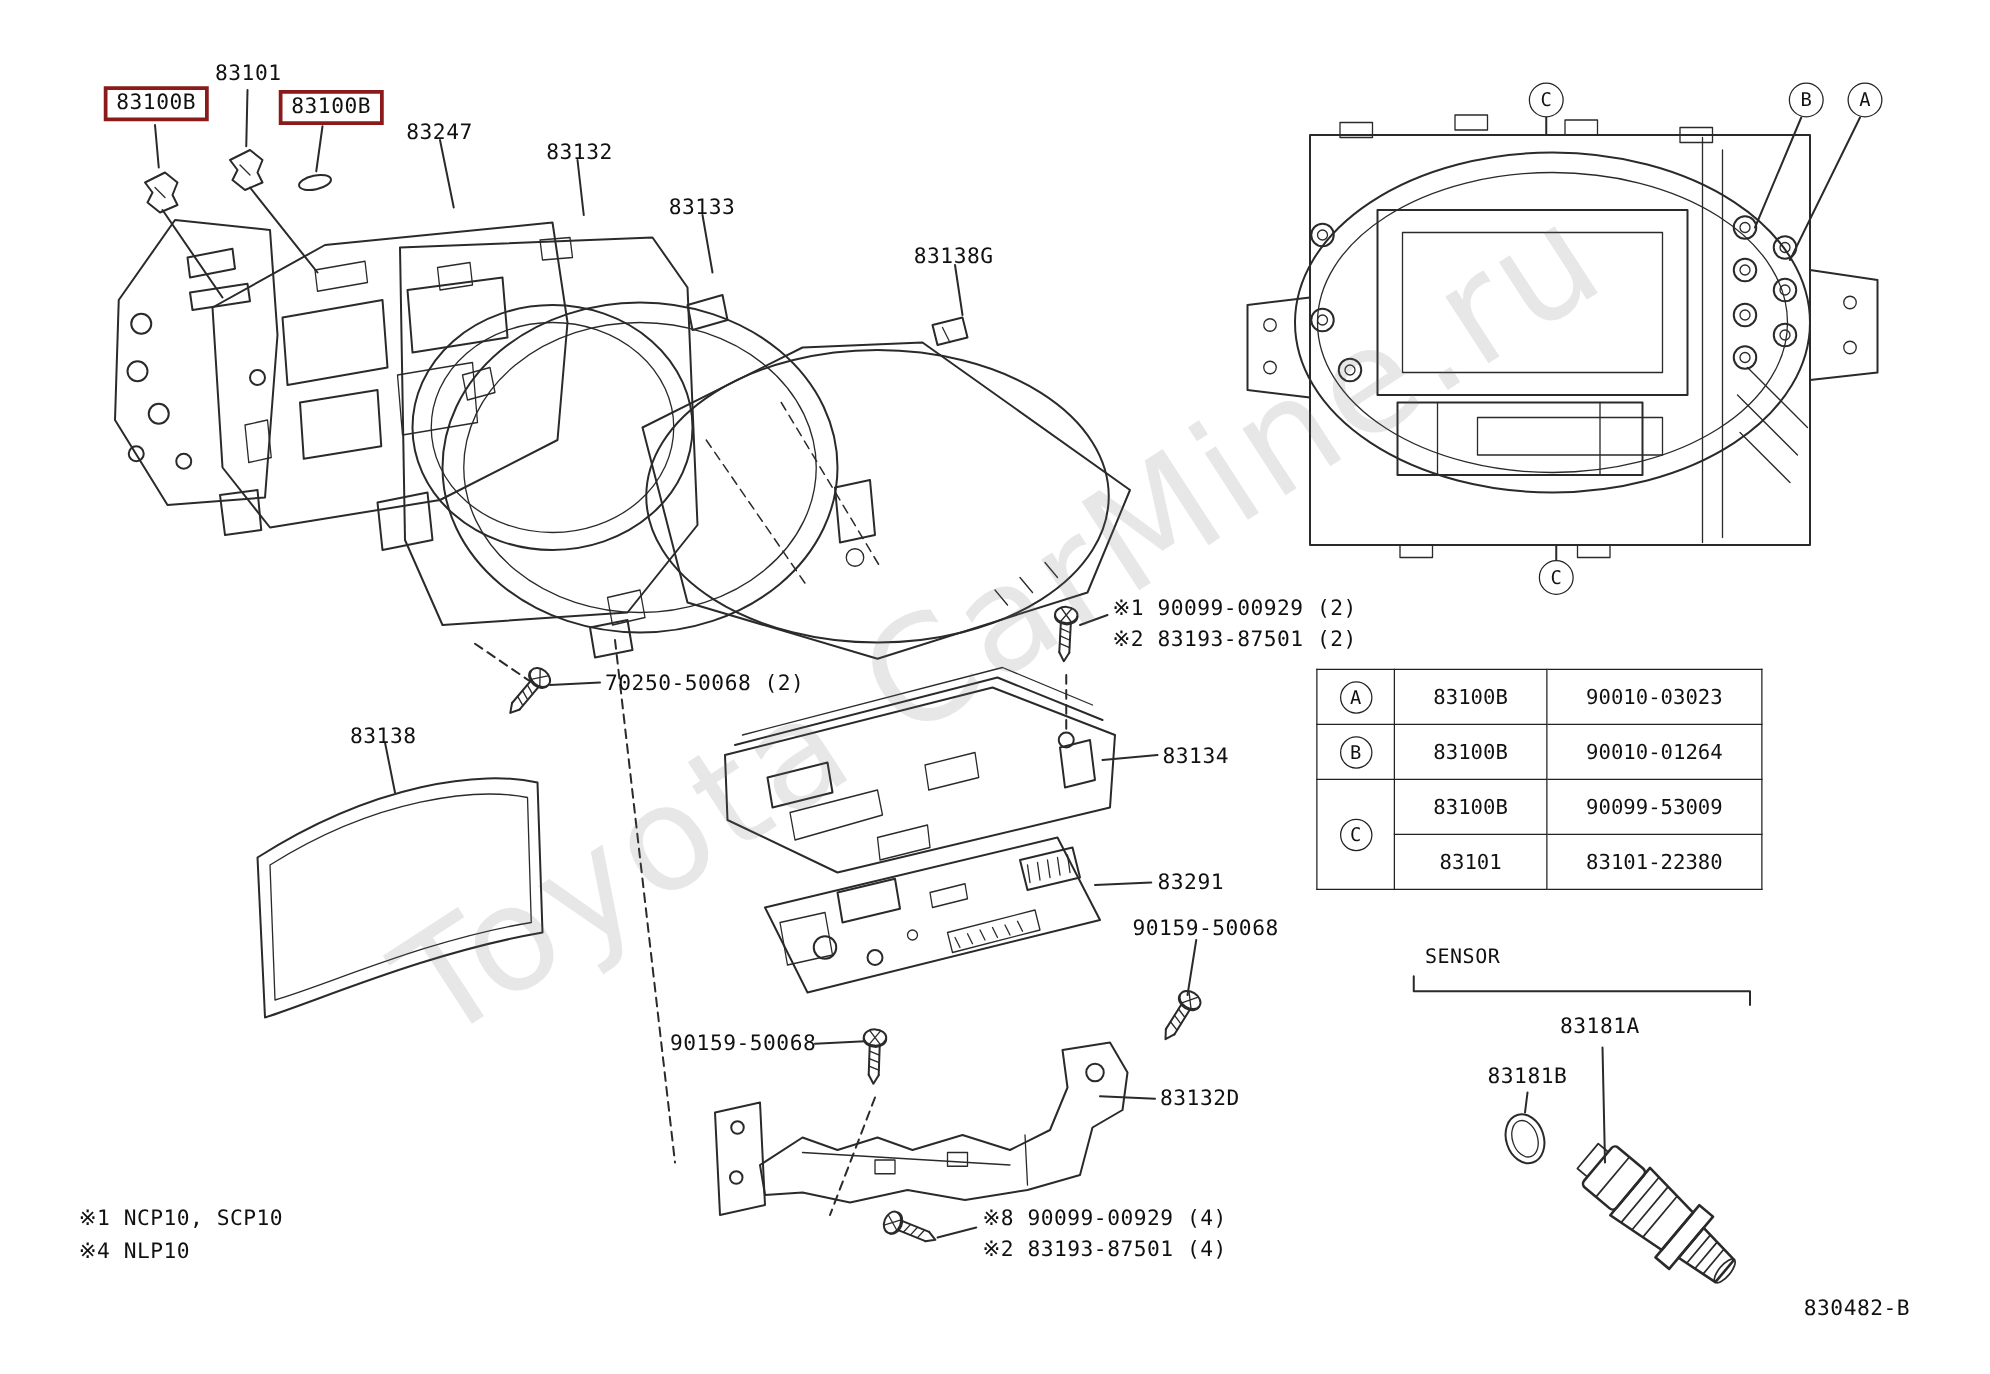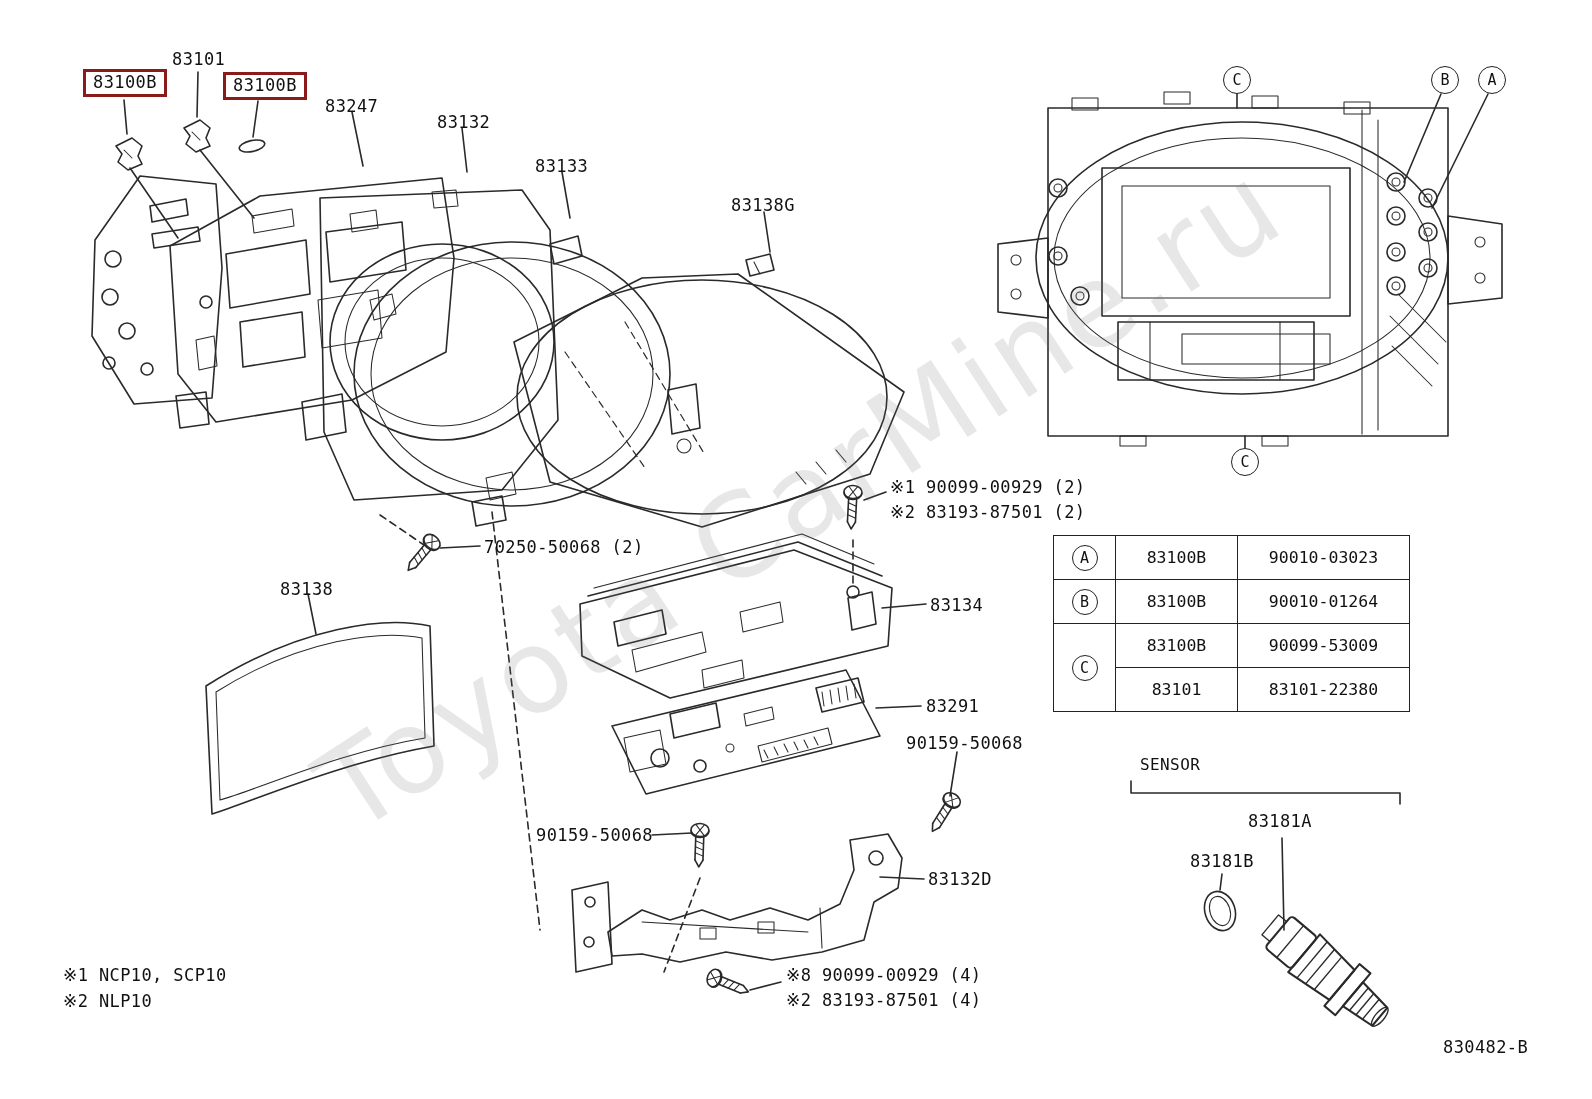--- a/index.html
+++ b/index.html
@@ -271,21 +271,21 @@
   <div class="lbl" style="left:890px;top:478px">※1 90099-00929 (2)</div>
   <div class="lbl" style="left:890px;top:503px">※2 83193-87501 (2)</div>
   <div class="lbl" style="left:930px;top:596px">83134</div>
   <div class="lbl" style="left:926px;top:697px">83291</div>
   <div class="lbl" style="left:906px;top:734px">90159-50068</div>
   <div class="lbl" style="left:536px;top:826px">90159-50068</div>
   <div class="lbl" style="left:928px;top:870px">83132D</div>
   <div class="lbl" style="left:786px;top:966px">※8 90099-00929 (4)</div>
   <div class="lbl" style="left:786px;top:991px">※2 83193-87501 (4)</div>
   <div class="lbl" style="left:63px;top:966px">※1 NCP10, SCP10</div>
-  <div class="lbl" style="left:63px;top:992px">※2 NLP10</div>
+  <div class="lbl" style="left:63px;top:992px">※4 NLP10</div>
   <div class="lbl heading" style="left:1140px;top:756px">SENSOR</div>
   <div class="lbl" style="left:1248px;top:812px">83181A</div>
   <div class="lbl" style="left:1190px;top:852px">83181B</div>
   <div class="lbl" style="left:1443px;top:1038px">830482-B</div>
 
   <div class="marker" style="left:1223px;top:66px">C</div>
   <div class="marker" style="left:1431px;top:66px">B</div>
   <div class="marker" style="left:1478px;top:66px">A</div>
   <div class="marker" style="left:1231px;top:448px">C</div>
 

